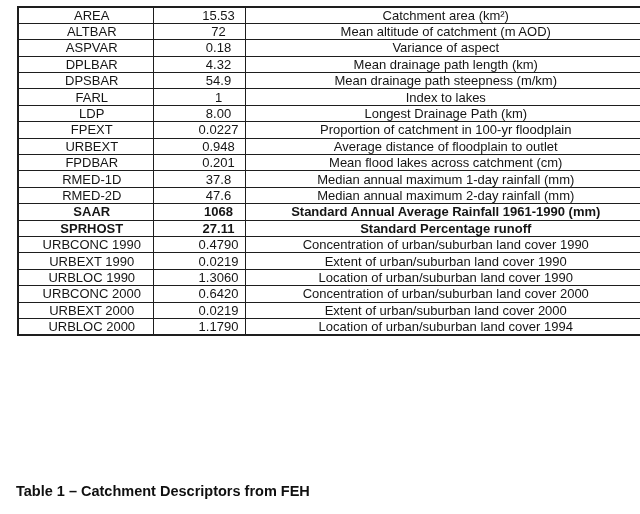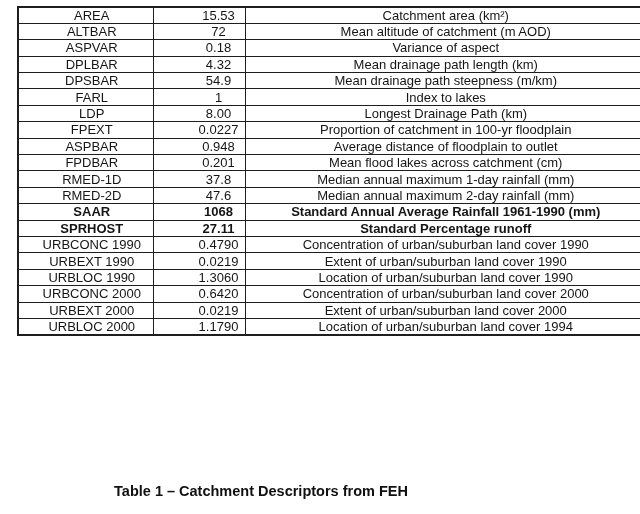--- a/index.html
+++ b/index.html
@@ -37,23 +37,22 @@
     vertical-align: middle;
     white-space: nowrap;
     overflow: hidden;
   }
   td.code        { padding-left: 12px; }
   td.value       { padding-left: 39px; }
   td.description { padding-left: 4px; }
   tr.bold td     { font-weight: 700; }
   .caption {
     position: absolute;
-    top: 483px; left: 4px;
+    top: 483px; left: 16px;
     width: 514px;
-    text-align: center;
     font-size: 14.5px;
     font-weight: 700;
     color: #101010;
   }
 </style>
 </head>
 <body>
 
 <div class="page">
   <table class="desc-table">
@@ -97,21 +96,21 @@
           <td class="code">LDP</td>
           <td class="value">8.00</td>
           <td class="description">Longest Drainage Path (km)</td>
         </tr>
         <tr>
           <td class="code">FPEXT</td>
           <td class="value">0.0227</td>
           <td class="description">Proportion of catchment in 100-yr floodplain</td>
         </tr>
         <tr>
-          <td class="code">ASPBAR</td>
+          <td class="code">URBEXT</td>
           <td class="value">0.948</td>
           <td class="description">Average distance of floodplain to outlet</td>
         </tr>
         <tr>
           <td class="code">FPDBAR</td>
           <td class="value">0.201</td>
           <td class="description">Mean flood lakes across catchment (cm)</td>
         </tr>
         <tr>
           <td class="code">RMED-1D</td>

